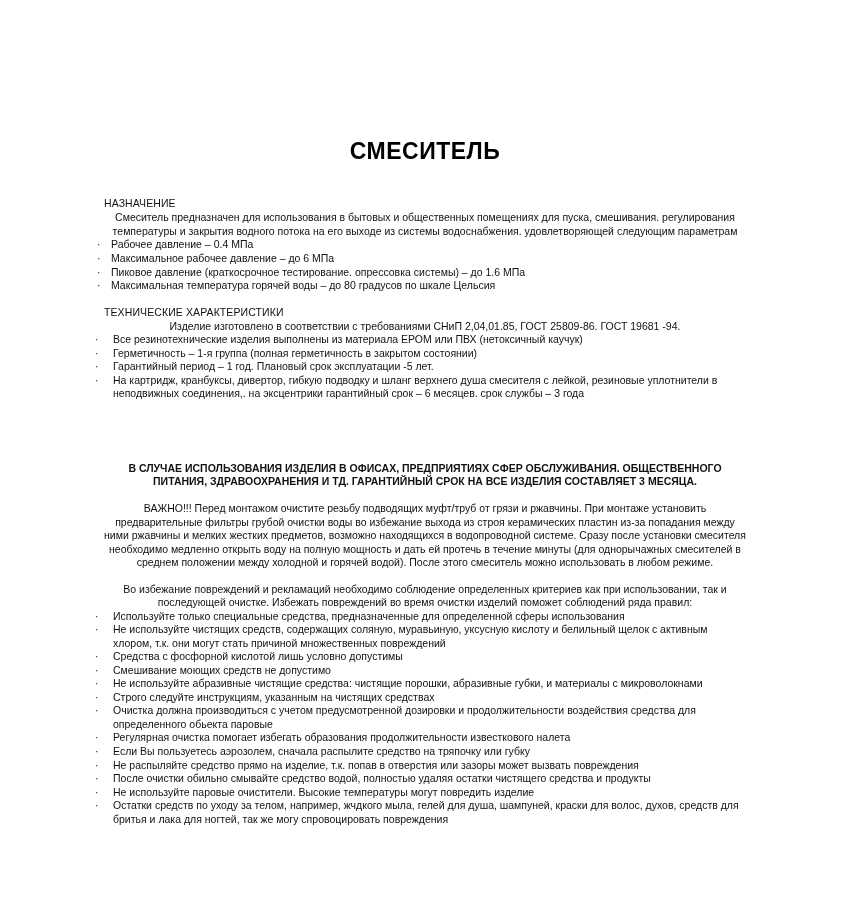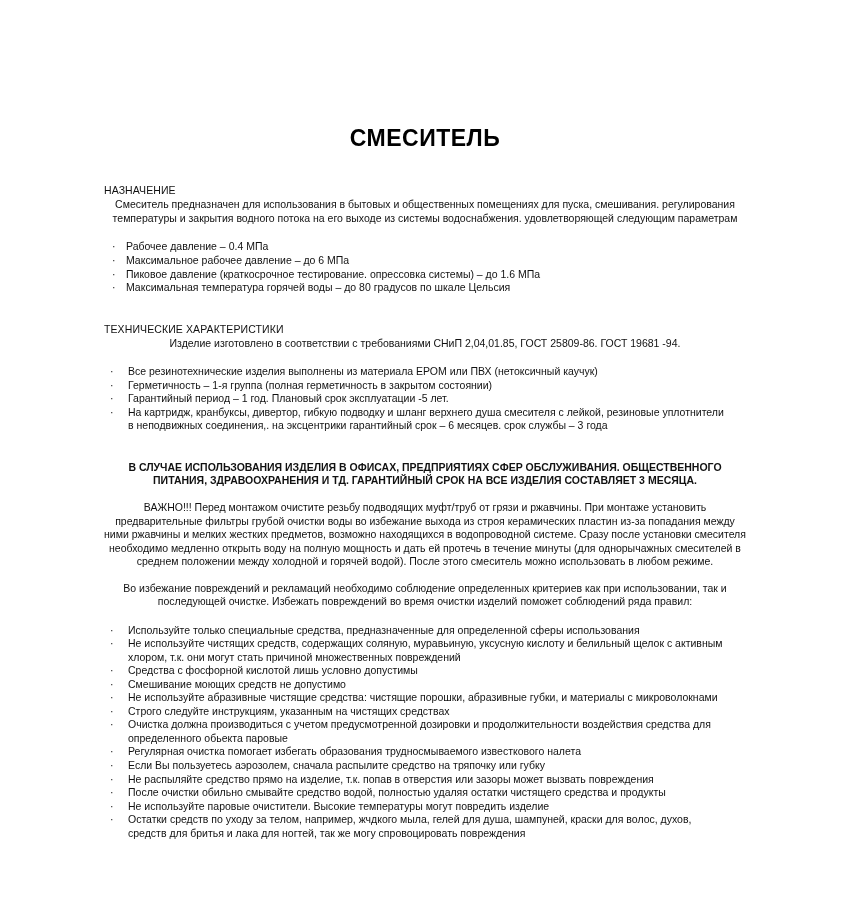--- a/index.html
+++ b/index.html
@@ -18,21 +18,21 @@
   .page {
     position: relative;
     width: 846px;
     height: 909px;
     background: #ffffff;
     box-sizing: border-box;
   }
   .doc {
     position: absolute;
     left: 104px;
-    top: 126px;
+    top: 139px;
     width: 642px;
   }
   .doc-title {
     text-align: center;
     font-size: 23px;
     font-weight: bold;
     letter-spacing: 0.5px;
     line-height: 1.1;
     margin: 0 0 33px 0;
     color: #000000;
@@ -50,24 +50,25 @@
   }
   .para {
     font-size: 10.5px;
     line-height: 1.29;
     margin: 0;
     color: #111111;
     text-align: center;
   }
   .para.bold {
     font-weight: bold;
+    margin-top: 48px;
   }
   ul.bullets {
     list-style: none;
-    margin: 15px;
+    margin: 0;
     padding: 0;
   }
   ul.bullets li {
     position: relative;
     font-size: 10.5px;
     line-height: 1.29;
     color: #111111;
     padding-left: 0;
     margin: 0;
   }
@@ -137,21 +138,21 @@
     <div class="section">
       <p class="para">Во избежание повреждений и рекламаций необходимо соблюдение определенных критериев как при использовании, так и последующей очистке. Избежать повреждений во время очистки изделий поможет соблюдений ряда правил:</p>
       <ul class="bullets indent-wide">
         <li><span class="bullet-mark">·</span><span>Используйте только специальные средства, предназначенные для определенной сферы использования</span></li>
         <li><span class="bullet-mark">·</span><span>Не используйте чистящих средств, содержащих соляную, муравьиную, уксусную кислоту и белильный щелок с активным хлором, т.к. они могут стать причиной множественных повреждений</span></li>
         <li><span class="bullet-mark">·</span><span>Средства с фосфорной кислотой лишь условно допустимы</span></li>
         <li><span class="bullet-mark">·</span><span>Смешивание моющих средств не допустимо</span></li>
         <li><span class="bullet-mark">·</span><span>Не используйте абразивные чистящие средства: чистящие порошки, абразивные губки, и материалы с микроволокнами</span></li>
         <li><span class="bullet-mark">·</span><span>Строго следуйте инструкциям, указанным на чистящих средствах</span></li>
         <li><span class="bullet-mark">·</span><span>Очистка должна производиться с учетом предусмотренной дозировки и продолжительности воздействия средства для определенного обьекта паровые</span></li>
-        <li><span class="bullet-mark">·</span><span>Регулярная очистка помогает избегать образования трудносмываемого известкового налета</span></li>
+        <li><span class="bullet-mark">·</span><span>Регулярная очистка помогает избегать образования продолжительности известкового налета</span></li>
         <li><span class="bullet-mark">·</span><span>Если Вы пользуетесь аэрозолем, сначала распылите средство на тряпочку или губку</span></li>
         <li><span class="bullet-mark">·</span><span>Не распыляйте средство прямо на изделие, т.к. попав в отверстия или зазоры может вызвать повреждения</span></li>
         <li><span class="bullet-mark">·</span><span>После очистки обильно смывайте средство водой, полностью удаляя остатки чистящего средства и продукты</span></li>
         <li><span class="bullet-mark">·</span><span>Не используйте паровые очистители. Высокие температуры могут повредить изделие</span></li>
         <li><span class="bullet-mark">·</span><span>Остатки средств по уходу за телом, например, жчдкого мыла, гелей для душа, шампуней, краски для волос, духов, средств для бритья и лака для ногтей, так же могу спровоцировать повреждения</span></li>
       </ul>
     </div>
 
   </div>
 </div>

